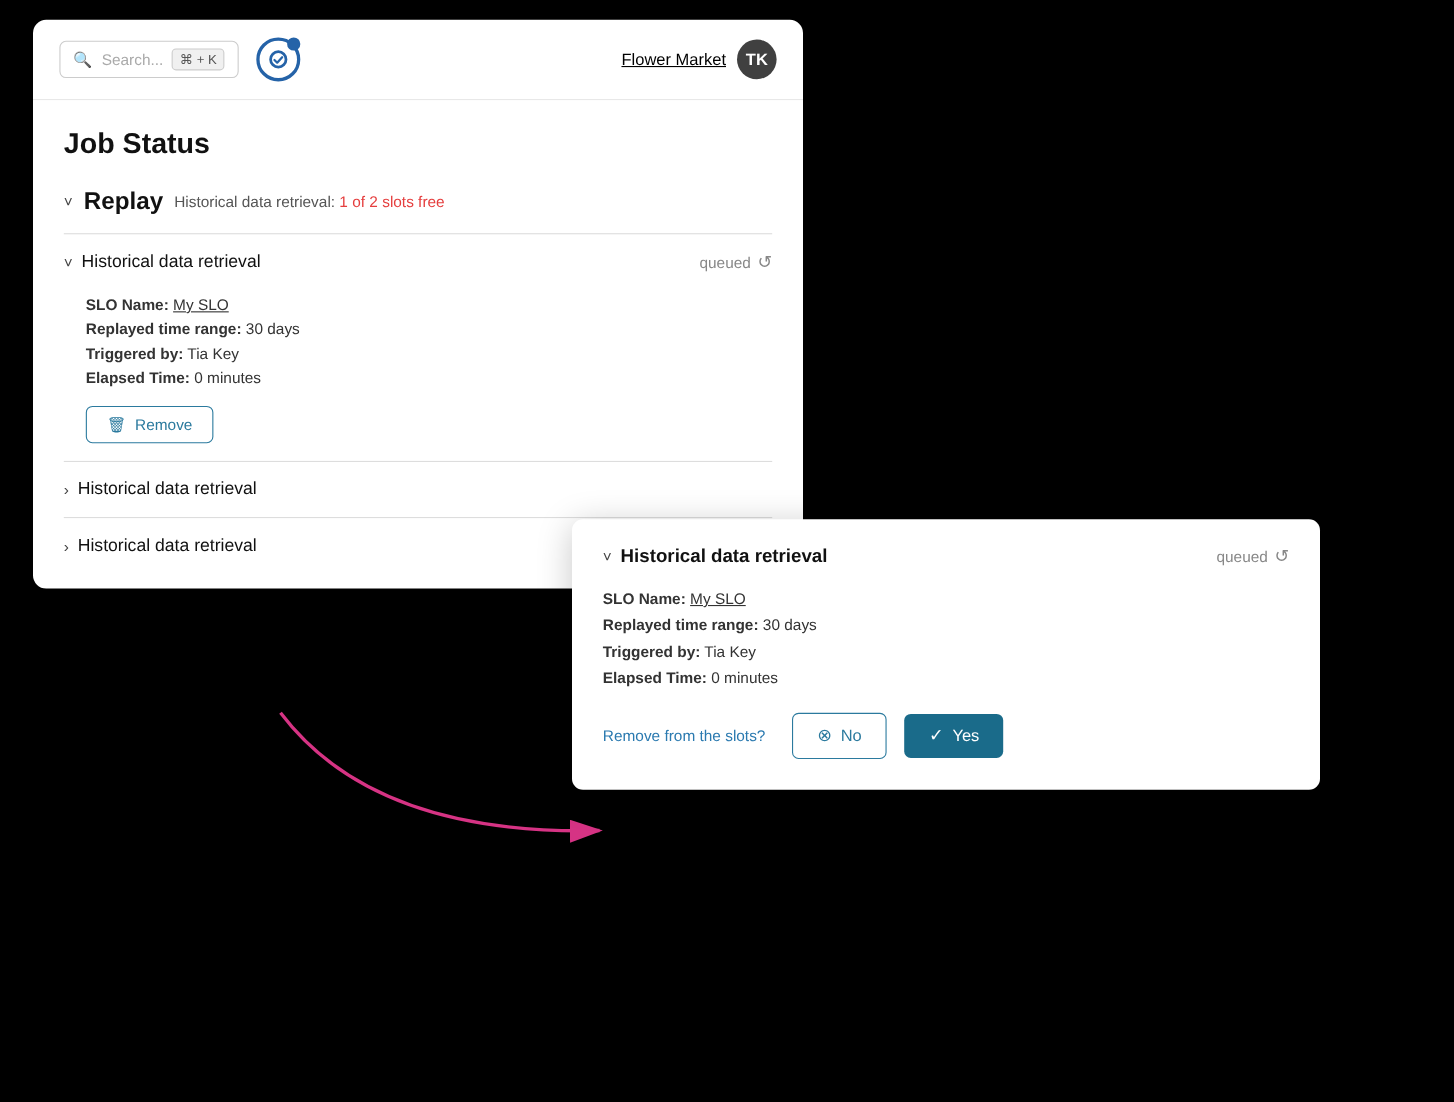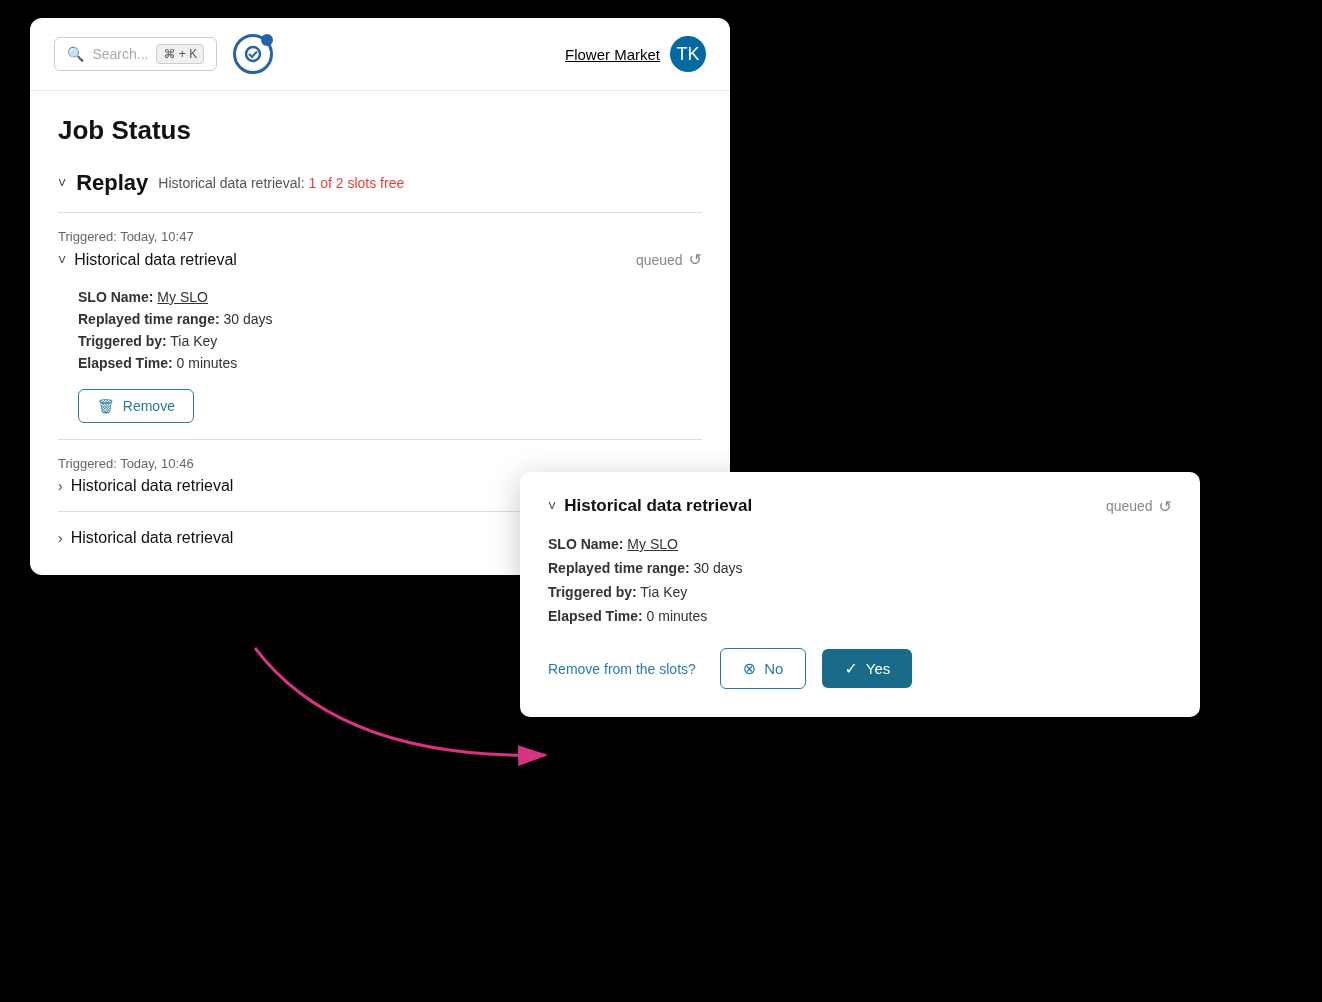--- a/index.html
+++ b/index.html
@@ -95,27 +95,27 @@
     .brand-name {
       font-size: 15px;
       color: #000000;
       text-decoration: underline;
     }
 
     .avatar {
       width: 36px;
       height: 36px;
       border-radius: 50%;
-      background: #0369a1;
+      background: #404040;
       color: #fff;
       display: flex;
       align-items: center;
       justify-content: center;
-      font-size: 18px;
-      font-weight: 400;
+      font-size: 15px;
+      font-weight: 700;
     }
 
     .content-area {
       padding: 24px 28px;
     }
 
     .page-title {
       font-size: 26px;
       font-weight: 700;
       color: #111;
@@ -375,21 +375,20 @@
       <span class="chevron">˅</span>
       <span class="section-title">Replay</span>
       <span class="section-subtitle">
         <span>Historical data retrieval:</span>
         <span class="slots-free">1 of 2 slots free</span>
       </span>
     </div>
 
     <hr class="divider">
 
-    <div class="triggered-label">Triggered: Today, 10:47</div>
     <div class="job-row">
       <div class="job-title">
         <span class="chevron">˅</span>
         <span>Historical data retrieval</span>
       </div>
       <div class="job-status">
         <span>queued</span>
         <span style="font-size:16px;">↺</span>
       </div>
     </div>
@@ -412,21 +411,20 @@
         <span>0 minutes</span>
       </div>
       <button class="remove-btn">
         <span>🗑</span>
         <span>Remove</span>
       </button>
     </div>
 
     <hr class="divider">
 
-    <div class="triggered-label">Triggered: Today, 10:46</div>
     <div class="job-row">
       <div class="collapsed-row">
         <span class="chevron">›</span>
         <span>Historical data retrieval</span>
       </div>
     </div>
 
     <hr class="divider">
 
     <div class="job-row">

